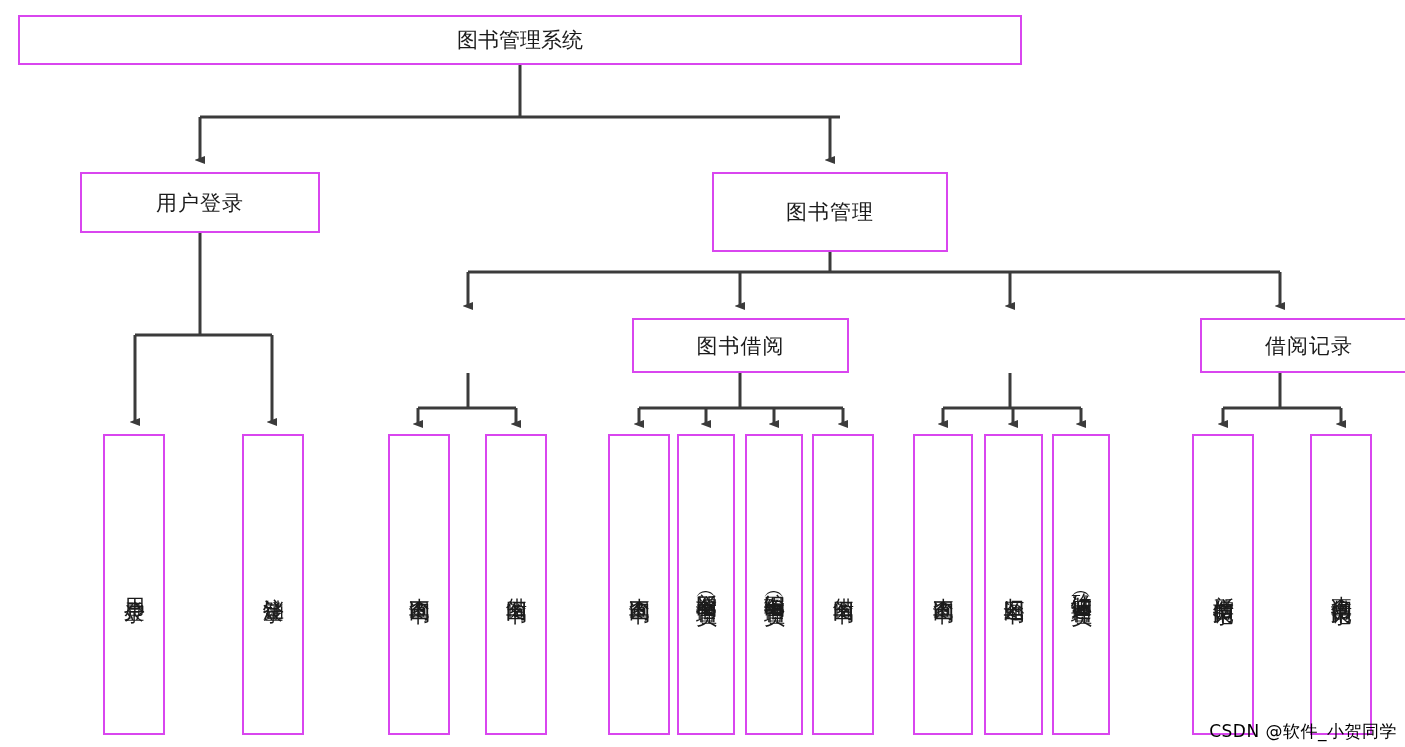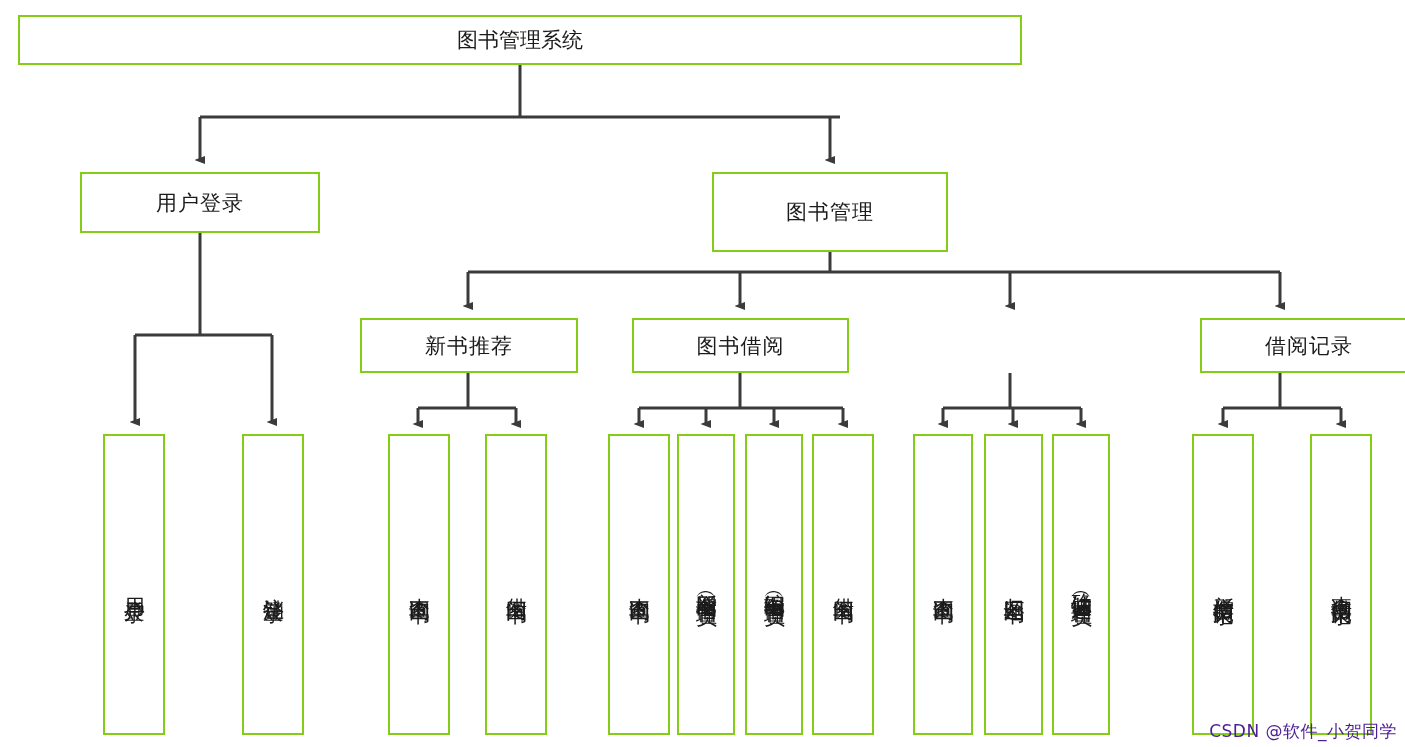--- a/index.html
+++ b/index.html
@@ -21,21 +21,21 @@
     position: absolute;
     left: 0;
     top: 0;
     width: 1405px;
     height: 747px;
     pointer-events: none;
   }
   .node {
     position: absolute;
     box-sizing: border-box;
-    border: 2px solid #84cc16;
+    border: 2px solid #d946ef;
     background: #ffffff;
     display: flex;
     align-items: center;
     justify-content: center;
     color: #1b1b1b;
   }
   .node.h {
     font-size: 21px;
     letter-spacing: 1px;
   }
@@ -54,21 +54,21 @@
     line-height: 1.18;
     letter-spacing: 2px;
     white-space: nowrap;
     color: #1b1b1b;
   }
   .watermark {
     position: absolute;
     right: 8px;
     bottom: 4px;
     font-size: 17px;
-    color: #4c1d95;
+    color: #000000;
     letter-spacing: 0.5px;
     white-space: nowrap;
   }
 </style>
 </head>
 <body>
 
 <div id="canvas">
 
   <svg id="wires" viewBox="0 0 1405 747" xmlns="http://www.w3.org/2000/svg">
@@ -125,23 +125,20 @@
     <span>图书管理系统</span>
   </div>
 
   <div class="node h" style="left:80px; top:172px; width:240px; height:61px;">
     <span>用户登录</span>
   </div>
   <div class="node h" style="left:712px; top:172px; width:236px; height:80px;">
     <span>图书管理</span>
   </div>
 
-  <div class="node h" style="left:360px; top:318px; width:218px; height:55px;">
-    <span>新书推荐</span>
-  </div>
   <div class="node h" style="left:632px; top:318px; width:217px; height:55px;justify-content:center;">
     <span>图书借阅</span>
   </div>
   <div class="node h" style="left:1200px; top:318px; width:218px; height:55px;">
     <span>借阅记录</span>
   </div>
 
   <div class="node leaf" style="left:103px; top:434px; width:62px; height:301px;">
     <span class="vtext">用户登录</span>
   </div>

